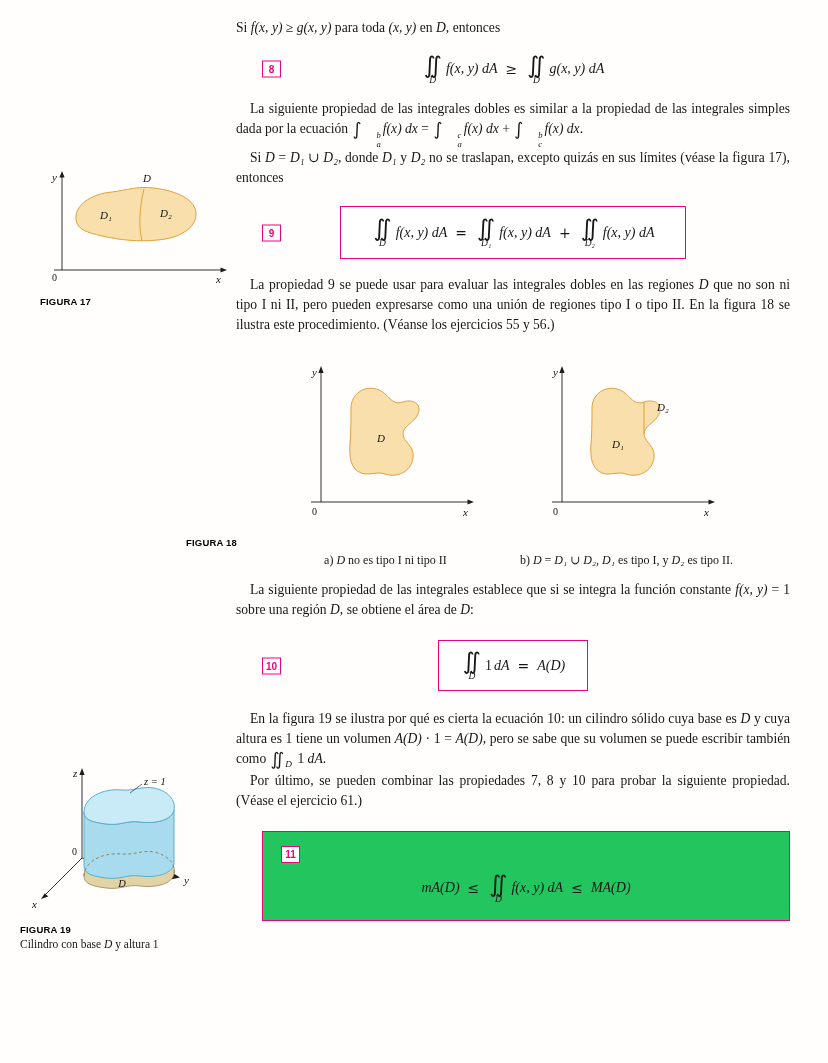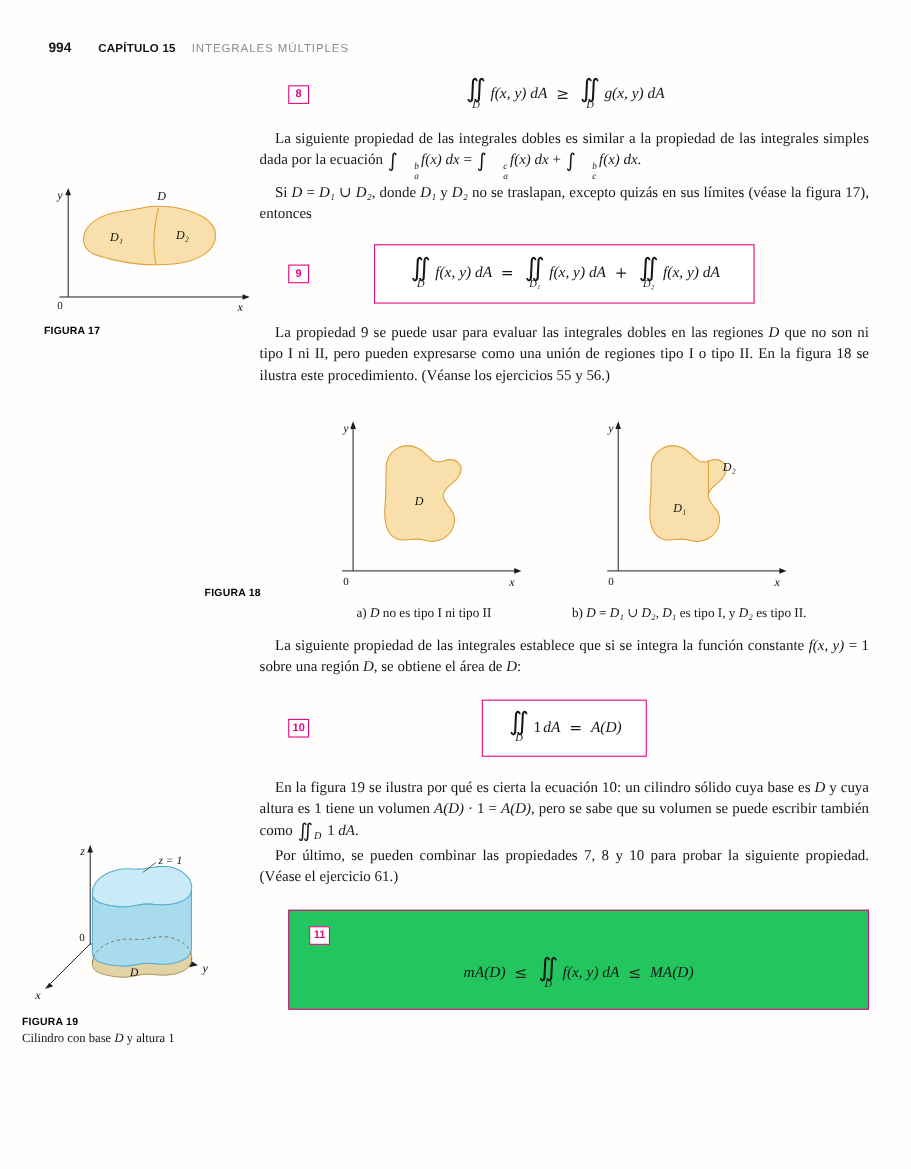--- a/index.html
+++ b/index.html
@@ -51,21 +51,21 @@
   .box9{padding:10px 30px;}
   .box10{padding:9px 22px;}
   .propbox{border:1.2px solid var(--pink);margin:20px 0 0 26px;padding:13px 18px 16px;background:#22c55e;}
   .prophead{display:flex;align-items:baseline;gap:10px;font-size:13.6px;}
   .prophead .badge{flex:0 0 auto;align-self:flex-start;margin-top:1px;}
   .propbox .formula.disp{margin-top:10px;}
   
   .fig18{position:relative;margin:26px 0 12px;}
   .panels{display:flex;justify-content:center;gap:42px;}
   .panel{display:flex;flex-direction:column;align-items:center;}
-  .caption{font-size:12px;margin-top:5px;text-align:center;}
+  .caption{font-size:12px;margin-top:25px;text-align:center;}
   .figlabel{font:bold 9.5px "Liberation Sans","DejaVu Sans",sans-serif;color:#000;letter-spacing:.2px;}
   .f18lbl{position:absolute;left:-50px;bottom:20px;}
   
   .mfig{position:absolute;margin:0;}
   .fig17{left:40px;top:166px;width:192px;}
   .fig19{left:20px;top:760px;width:202px;}
   .mfig figcaption{margin-top:6px;}
   .figtext{font-size:11.5px;margin-top:3px;}
   
   svg{display:block;}
@@ -75,25 +75,20 @@
   .divider{fill:none;stroke:var(--region-stroke);stroke-width:1;}
   .svglbl{font:italic 11px "Liberation Serif","DejaVu Serif",serif;fill:#111;}
   .svgnum{font:10px "Liberation Serif","DejaVu Serif",serif;fill:#111;}
   .mid{text-anchor:middle;}
 </style>
 </head>
 <body>
 
 <div class="page">
 
-  <header class="pagehead">
-    <span class="pnum">994</span>
-    <span class="chap">CAPÍTULO 15</span>
-    <span class="sect">INTEGRALES MÚLTIPLES</span>
-  </header>
 
   <figure class="mfig fig17">
     <svg viewBox="0 0 192 124" width="192" height="124">
       <line class="axis" x1="22" y1="10" x2="22" y2="104"></line>
       <polygon class="ah" points="22,5 19.4,11.5 24.6,11.5"></polygon>
       <line class="axis" x1="14" y1="104" x2="182" y2="104"></line>
       <polygon class="ah" points="187,104 180.5,101.4 180.5,106.6"></polygon>
       <path class="region" d="M 36,54 C 34,40 50,28 72,26 C 88,24 96,20 114,22 C 138,25 156,34 156,48 C 156,62 140,72 118,74 C 98,76 80,74 62,70 C 46,66 38,64 36,54 Z"></path>
       <path class="divider" d="M 104,23 C 100,40 98,58 102,75"></path>
       <text class="svglbl mid" x="107" y="16">D</text>
@@ -133,20 +128,21 @@
       <text class="svgnum" x="52" y="95">0</text>
     </svg>
     <figcaption>
       <div class="figlabel">FIGURA 19</div>
       <div class="figtext"><span class="tk-n">Cilindro con base </span><span class="tk-i">D</span><span class="tk-n"> y altura 1</span></div>
     </figcaption>
   </figure>
 
   <main class="col">
 
+    <p class="para"><span class="tk-n">Si </span><span class="tk-i">f(x, y)</span><span class="tk-n"> ≥ </span><span class="tk-i">g(x, y)</span><span class="tk-n"> para toda </span><span class="tk-i">(x, y)</span><span class="tk-n"> en </span><span class="tk-i">D</span><span class="tk-n">, entonces</span></p>
 
     <div class="eqrow row8">
       <span class="badge">8</span>
       <div class="formula disp">
           <span class="tk-under">
             <span class="op">∬</span>
             <span class="lim">D</span>
           </span>
           <span class="tk-i">f(x, y) dA</span>
           <span class="tk-rel">≥</span>

